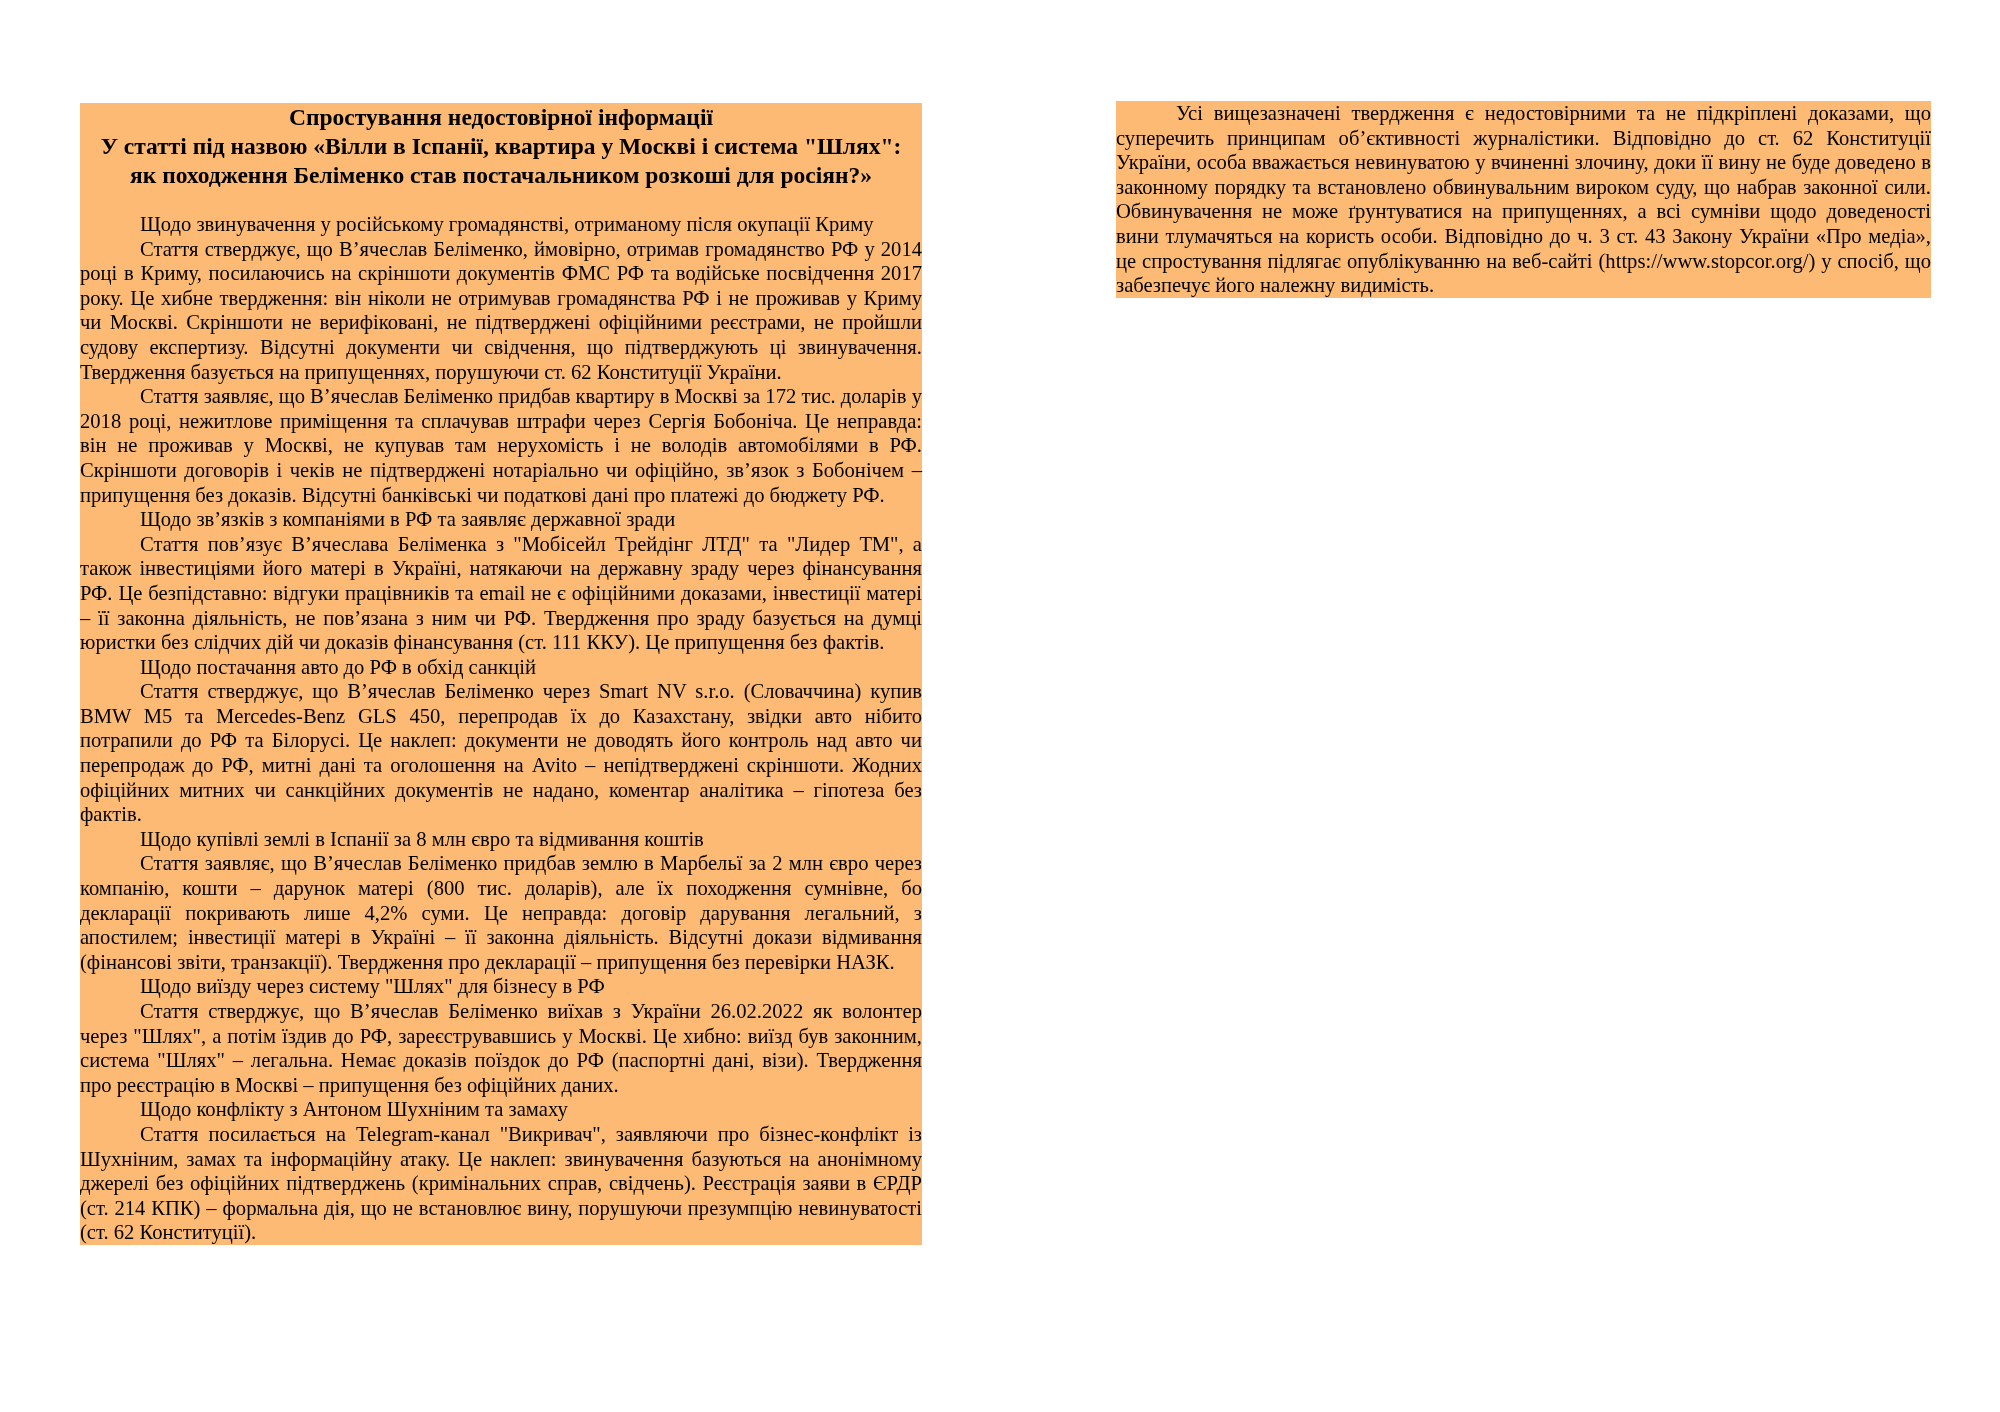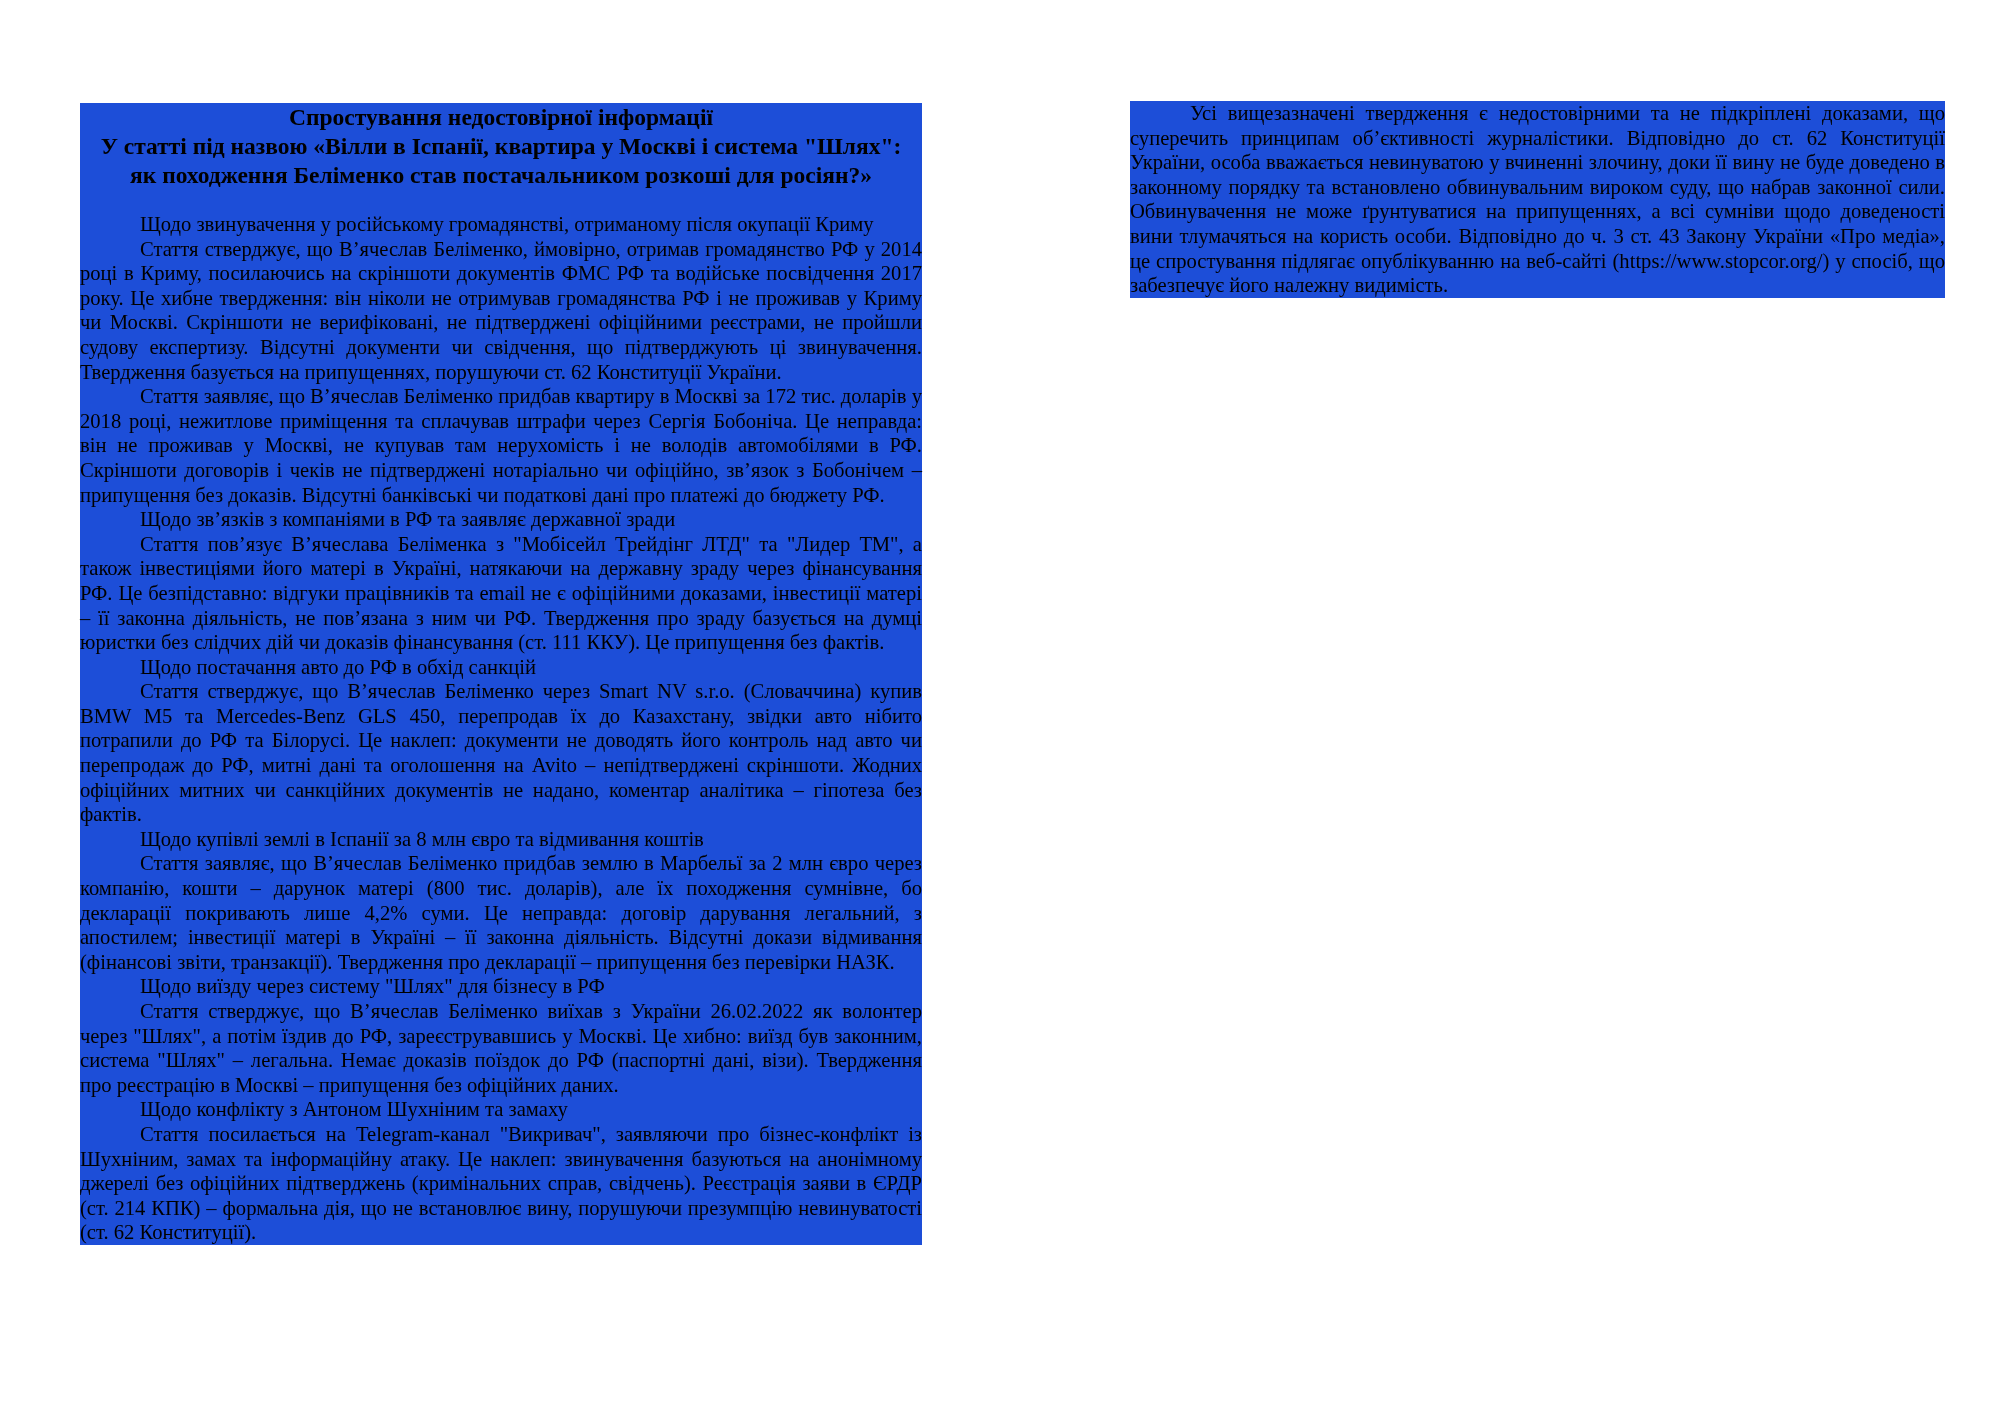--- a/index.html
+++ b/index.html
@@ -10,32 +10,31 @@
   body {
     width: 2000px;
     height: 1412px;
     position: relative;
     font-family: "Liberation Serif", serif;
     color: #000000;
     overflow: hidden;
   }
   .page {
     position: absolute;
-    background: #1d4ed8;
+    background: #fdba74;
   }
   .page-left {
     left: 80px;
     top: 103px;
     width: 842px;
   }
   .page-right {
     left: 1116px;
     top: 101px;
     width: 815px;
-    margin-left: 14px;
   }
   .title-block {
     text-align: center;
     font-weight: bold;
     font-size: 23.5px;
     line-height: 29px;
     margin: 0 0 22px 0;
   }
   .title-line {
     white-space: nowrap;

